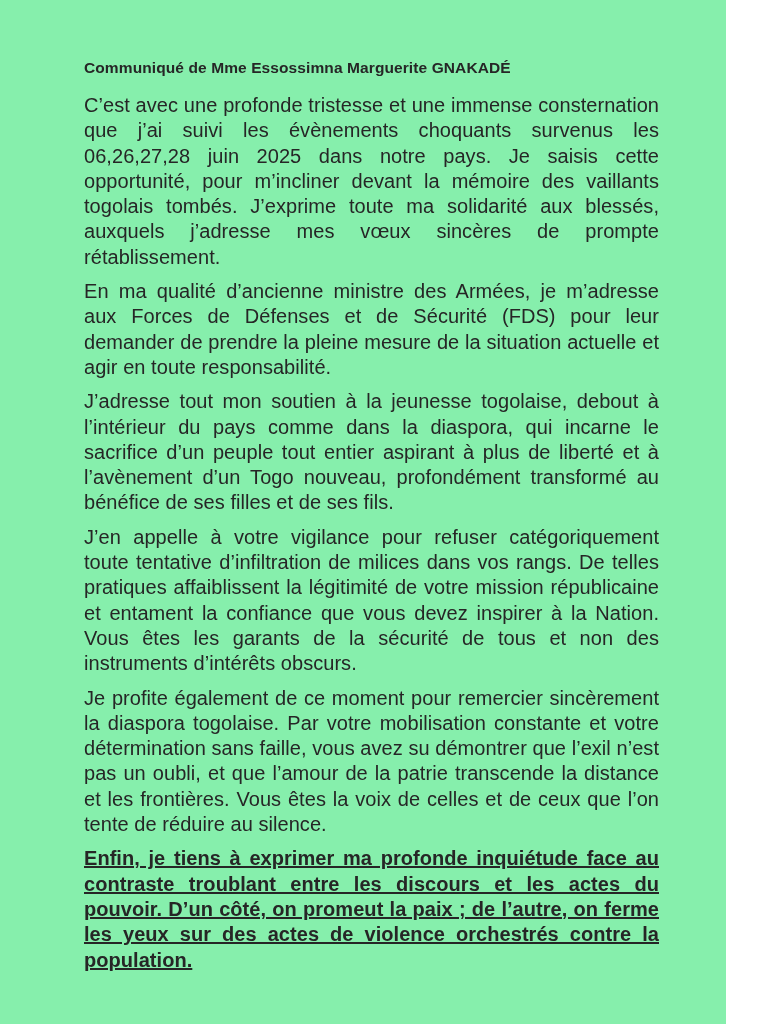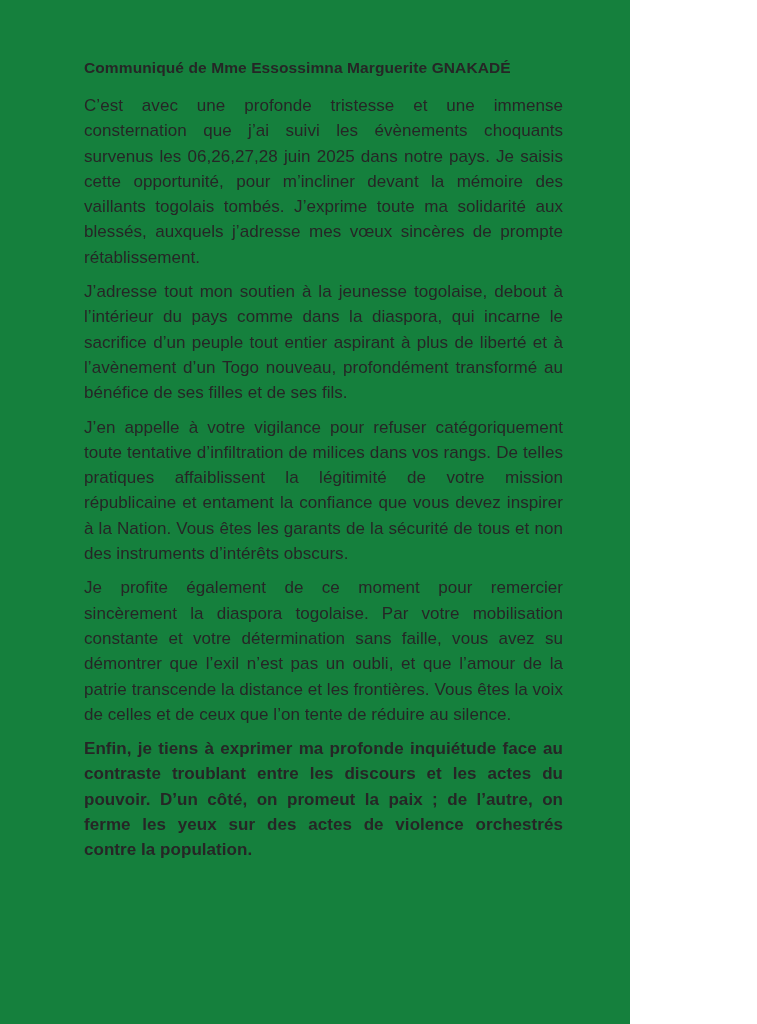--- a/index.html
+++ b/index.html
@@ -2,61 +2,63 @@
 <html><head>
 <meta charset="utf-8">
 <style>
   html, body {
     margin: 0;
     padding: 0;
     background: #ffffff;
   }
   .page {
     position: relative;
-    width: 630px;
+    width: 726px;
     height: 1024px;
     box-sizing: border-box;
-    background: #15803d;
+    background: #86efac;
     overflow: hidden;
     padding: 55px 67px 0 84px;
     font-family: "Liberation Sans", sans-serif;
     color: #262626;
     -webkit-font-smoothing: antialiased;
   }
   .title {
     font-size: 15.5px;
     font-weight: 700;
     line-height: 25px;
     margin: 0 0 13px 0;
     letter-spacing: 0.1px;
   }
   .dateline {
     font-size: 15.5px;
     font-weight: 400;
     line-height: 25px;
     margin: 0 0 9px 0;
   }
   .para {
-    font-size: 17px;
+    font-size: 20px;
     font-weight: 400;
     line-height: 25.3px;
     margin: 0 0 9px 0;
     text-align: justify;
     text-justify: inter-word;
     letter-spacing: 0.05px;
   }
   .para.bold {
     font-weight: 700;
+    text-decoration: underline;
   }
 </style>
 </head>
 <body>
 
 <div class="page">
   <h1 class="title">Communiqué de Mme Essossimna Marguerite GNAKADÉ</h1>
   <div id="doc-body">
       <p class="para">C’est avec une profonde tristesse et une immense consternation que j’ai suivi les évènements choquants survenus les 06,26,27,28 juin 2025 dans notre pays. Je saisis cette opportunité, pour m’incliner devant la mémoire des vaillants togolais tombés. J’exprime toute ma solidarité aux blessés, auxquels j’adresse mes vœux sincères de prompte rétablissement.</p>
+      <p class="para">En ma qualité d’ancienne ministre des Armées, je m’adresse aux Forces de Défenses et de Sécurité (FDS) pour leur demander de prendre la pleine mesure de la situation actuelle et agir en toute responsabilité.</p>
       <p class="para">J’adresse tout mon soutien à la jeunesse togolaise, debout à l’intérieur du pays comme dans la diaspora, qui incarne le sacrifice d’un peuple tout entier aspirant à plus de liberté et à l’avènement d’un Togo nouveau, profondément transformé au bénéfice de ses filles et de ses fils.</p>
       <p class="para">J’en appelle à votre vigilance pour refuser catégoriquement toute tentative d’infiltration de milices dans vos rangs. De telles pratiques affaiblissent la légitimité de votre mission républicaine et entament la confiance que vous devez inspirer à la Nation. Vous êtes les garants de la sécurité de tous et non des instruments d’intérêts obscurs.</p>
       <p class="para">Je profite également de ce moment pour remercier sincèrement la diaspora togolaise. Par votre mobilisation constante et votre détermination sans faille, vous avez su démontrer que l’exil n’est pas un oubli, et que l’amour de la patrie transcende la distance et les frontières. Vous êtes la voix de celles et de ceux que l’on tente de réduire au silence.</p>
       <p class="para bold">Enfin, je tiens à exprimer ma profonde inquiétude face au contraste troublant entre les discours et les actes du pouvoir. D’un côté, on promeut la paix ; de l’autre, on ferme les yeux sur des actes de violence orchestrés contre la population.</p>
     </div>
 </div>
 
 </body></html>

